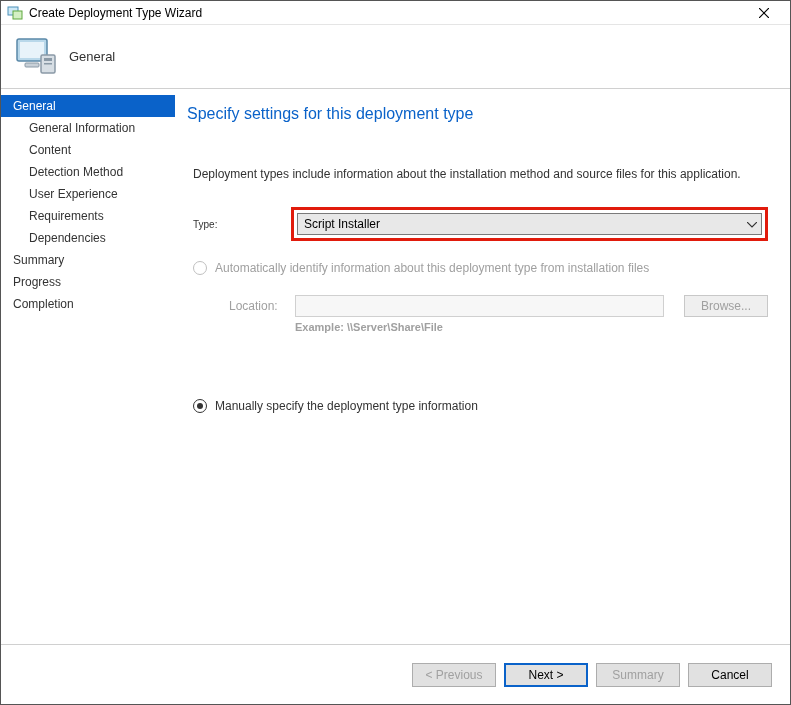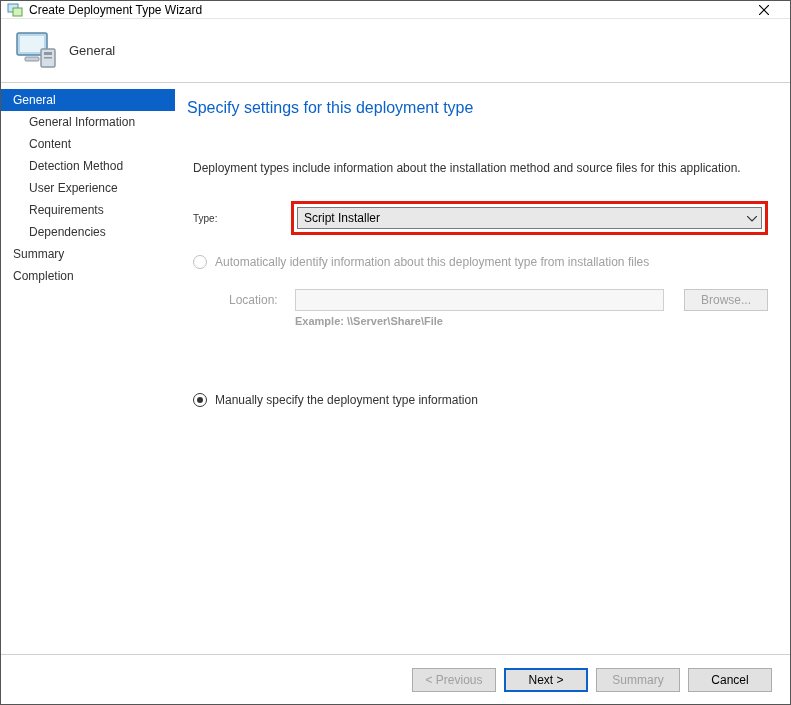--- a/index.html
+++ b/index.html
@@ -1,18 +1,18 @@
 <!DOCTYPE html>
 <html><head>
   <meta charset="utf-8">
   <style>
     * { box-sizing: border-box; margin: 0; padding: 0; }
     body { font-family: 'Segoe UI', Tahoma, sans-serif; font-size: 12px; color: #000; background: #fff; }
     .window { width: 791px; height: 705px; border: 1px solid #555; position: relative; display: flex; flex-direction: column; }
-    .titlebar { height: 18px; display: flex; align-items: center; padding: 0 6px; border-bottom: 1px solid #e5e5e5; }
+    .titlebar { height: 24px; display: flex; align-items: center; padding: 0 6px; border-bottom: 1px solid #e5e5e5; }
     .titlebar .icon { width: 16px; height: 16px; margin-right: 6px; }
     .titlebar .title { flex: 1; font-size: 12px; }
     .titlebar .close { width: 40px; height: 28px; display: flex; align-items: center; justify-content: center; font-size: 14px; cursor: pointer; }
     .header { height: 64px; display: flex; align-items: center; padding: 6px 14px 6px 10px; border-bottom: 1px solid #d0d0d0; }
     .header .pc-icon { width: 48px; height: 48px; margin-right: 10px; flex-shrink: 0; }
     .header .section-title { font-size: 13px; color: #333; }
     .body { flex: 1; display: flex; min-height: 0; }
     .sidebar { width: 174px; background: #fff; padding-top: 6px; font-size: 12px; }
     .sidebar-item { padding: 4px 12px; color: #333; cursor: pointer; white-space: nowrap; }
     .sidebar-item.active { background: #0a62c9; color: #fff; }
@@ -31,21 +31,21 @@
     .radio-inner { width: 6px; height: 6px; background: #333; border-radius: 50%; }
     .radio-label { font-size: 12px; color: #333; }
     .radio-label.disabled { color: #a0a0a0; }
     .radio-outer.disabled { border-color: #c0c0c0; }
     .location-row { display: flex; align-items: flex-start; margin: 6px 0 0 0; padding-left: 42px; }
     .location-label { width: 66px; font-size: 12px; color: #a0a0a0; padding-top: 4px; }
     .location-field { flex: 1; margin-right: 20px; font-weight: bold; }
     .location-input { width: 100%; height: 22px; border: 1px solid #d0d0d0; background: #f7f7f7; }
     .location-example { font-size: 11px; color: #a0a0a0; margin-top: 4px; }
     .browse-btn { width: 84px; height: 22px; border: 1px solid #c8c8c8; background: #efefef; color: #a0a0a0; font-size: 12px; text-align: center; display: flex; align-items: center; justify-content: center; }
-    .footer { height: 50px; border-top: 1px solid #d0d0d0; display: flex; align-items: center; justify-content: flex-end; padding: 0 18px; gap: 8px; }
+    .footer { height: 60px; border-top: 1px solid #d0d0d0; display: flex; align-items: center; justify-content: flex-end; padding: 0 18px; gap: 8px; }
     .btn { width: 84px; height: 24px; font-size: 12px; display: flex; align-items: center; justify-content: center; border: 1px solid #adadad; background: #e1e1e1; cursor: pointer; }
     .btn.disabled { color: #a0a0a0; cursor: default; }
     .btn.primary { border: 2px solid #0a62c9; background: #e1e1e1; color: #000; }
     .spacer-big { height: 66px; }
   </style>
 </head>
 <body>
 
 <div class="window">
 
@@ -83,20 +83,21 @@
 
     <div class="sidebar">
       <div class="sidebar-item active">General</div>
       <div class="sidebar-item sub">General Information</div>
       <div class="sidebar-item sub">Content</div>
       <div class="sidebar-item sub">Detection Method</div>
       <div class="sidebar-item sub">User Experience</div>
       <div class="sidebar-item sub">Requirements</div>
       <div class="sidebar-item sub">Dependencies</div>
       <div class="sidebar-item">Summary</div>
+      <div class="sidebar-item">Progress</div>
       <div class="sidebar-item">Completion</div>
     </div>
 
     <div class="content">
       <div class="content-heading">Specify settings for this deployment type</div>
       <div class="desc">Deployment types include information about the installation method and source files for this application.</div>
 
       <div class="row">
         <div class="label">Type:</div>
         <div class="type-highlight">

